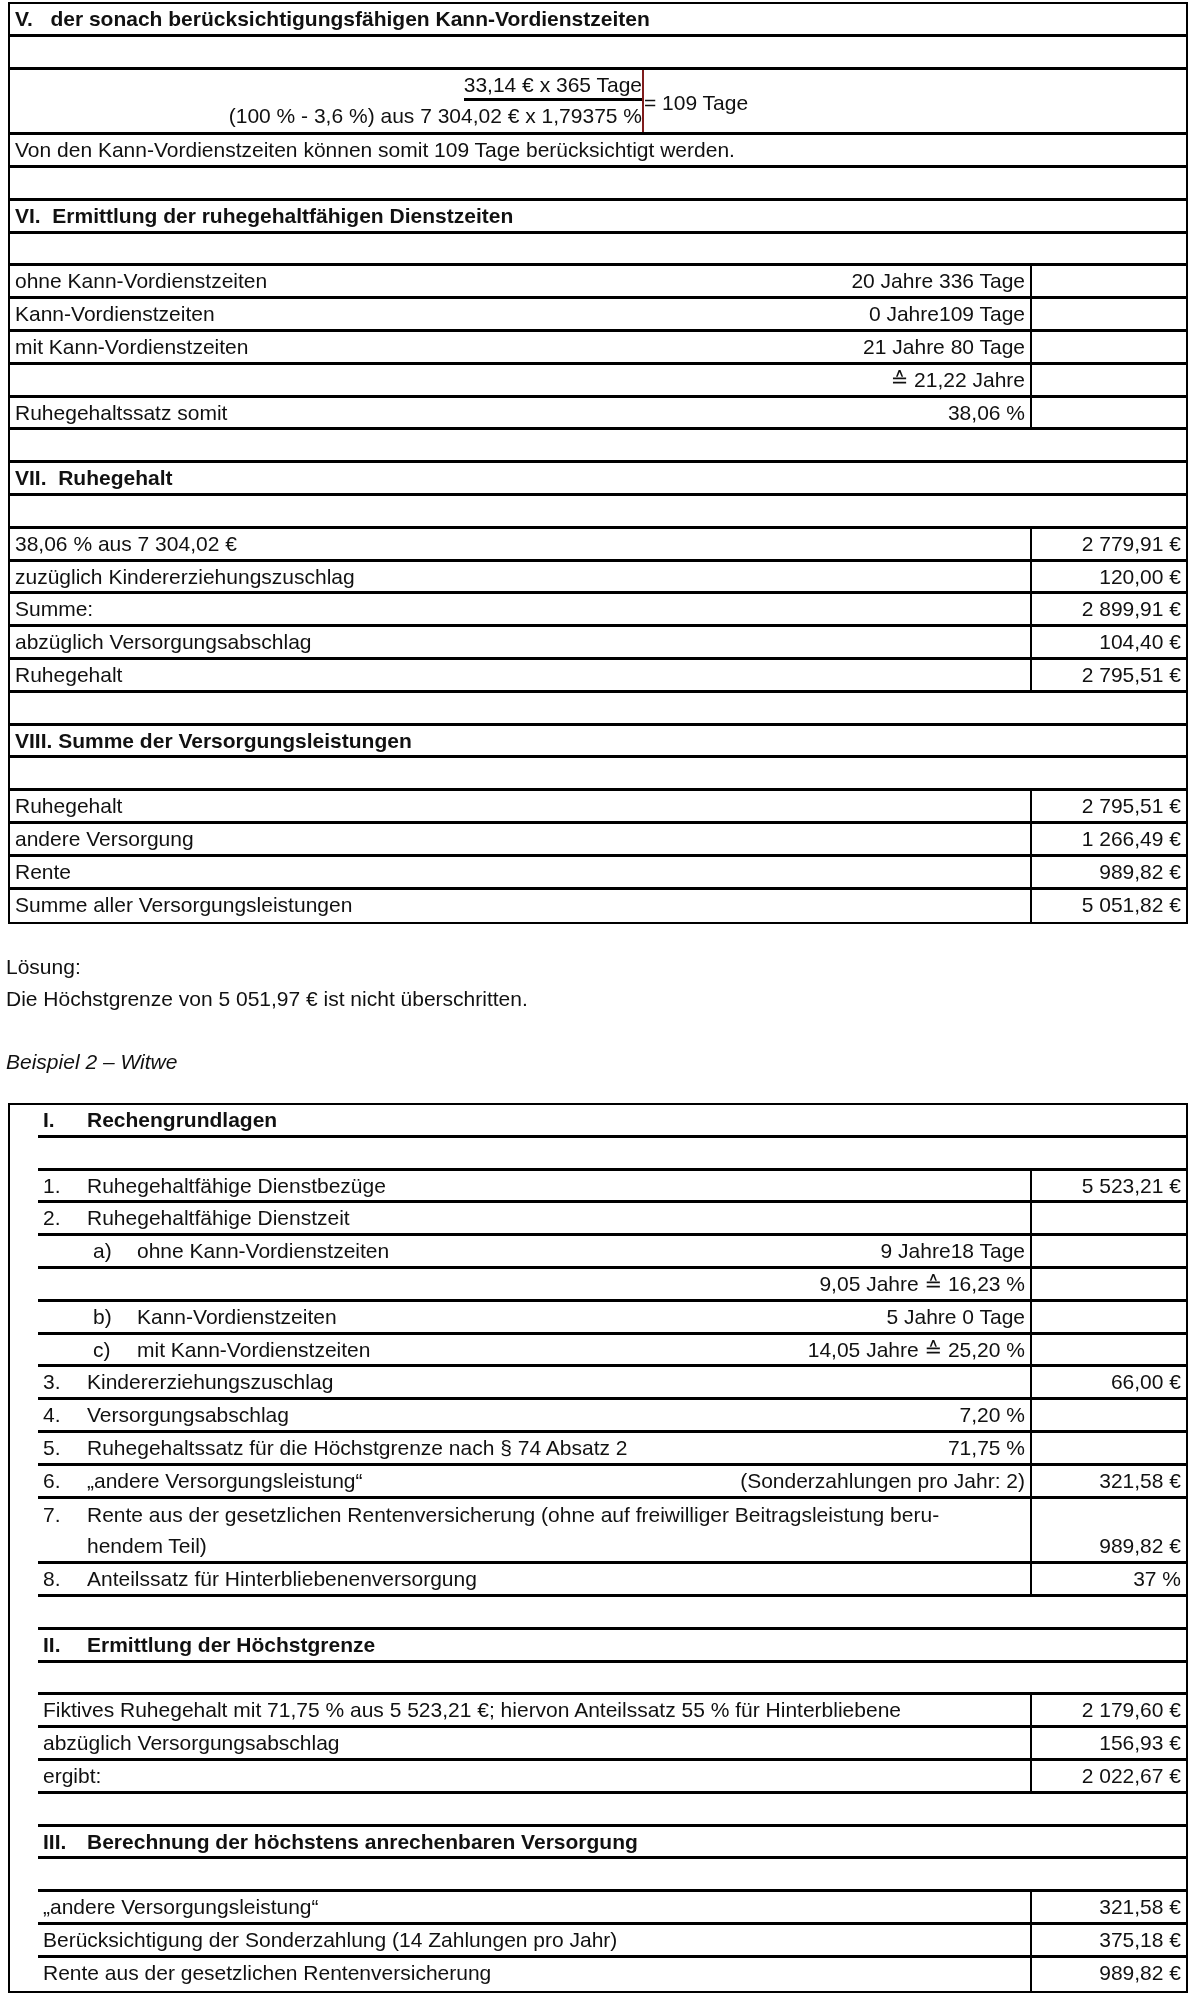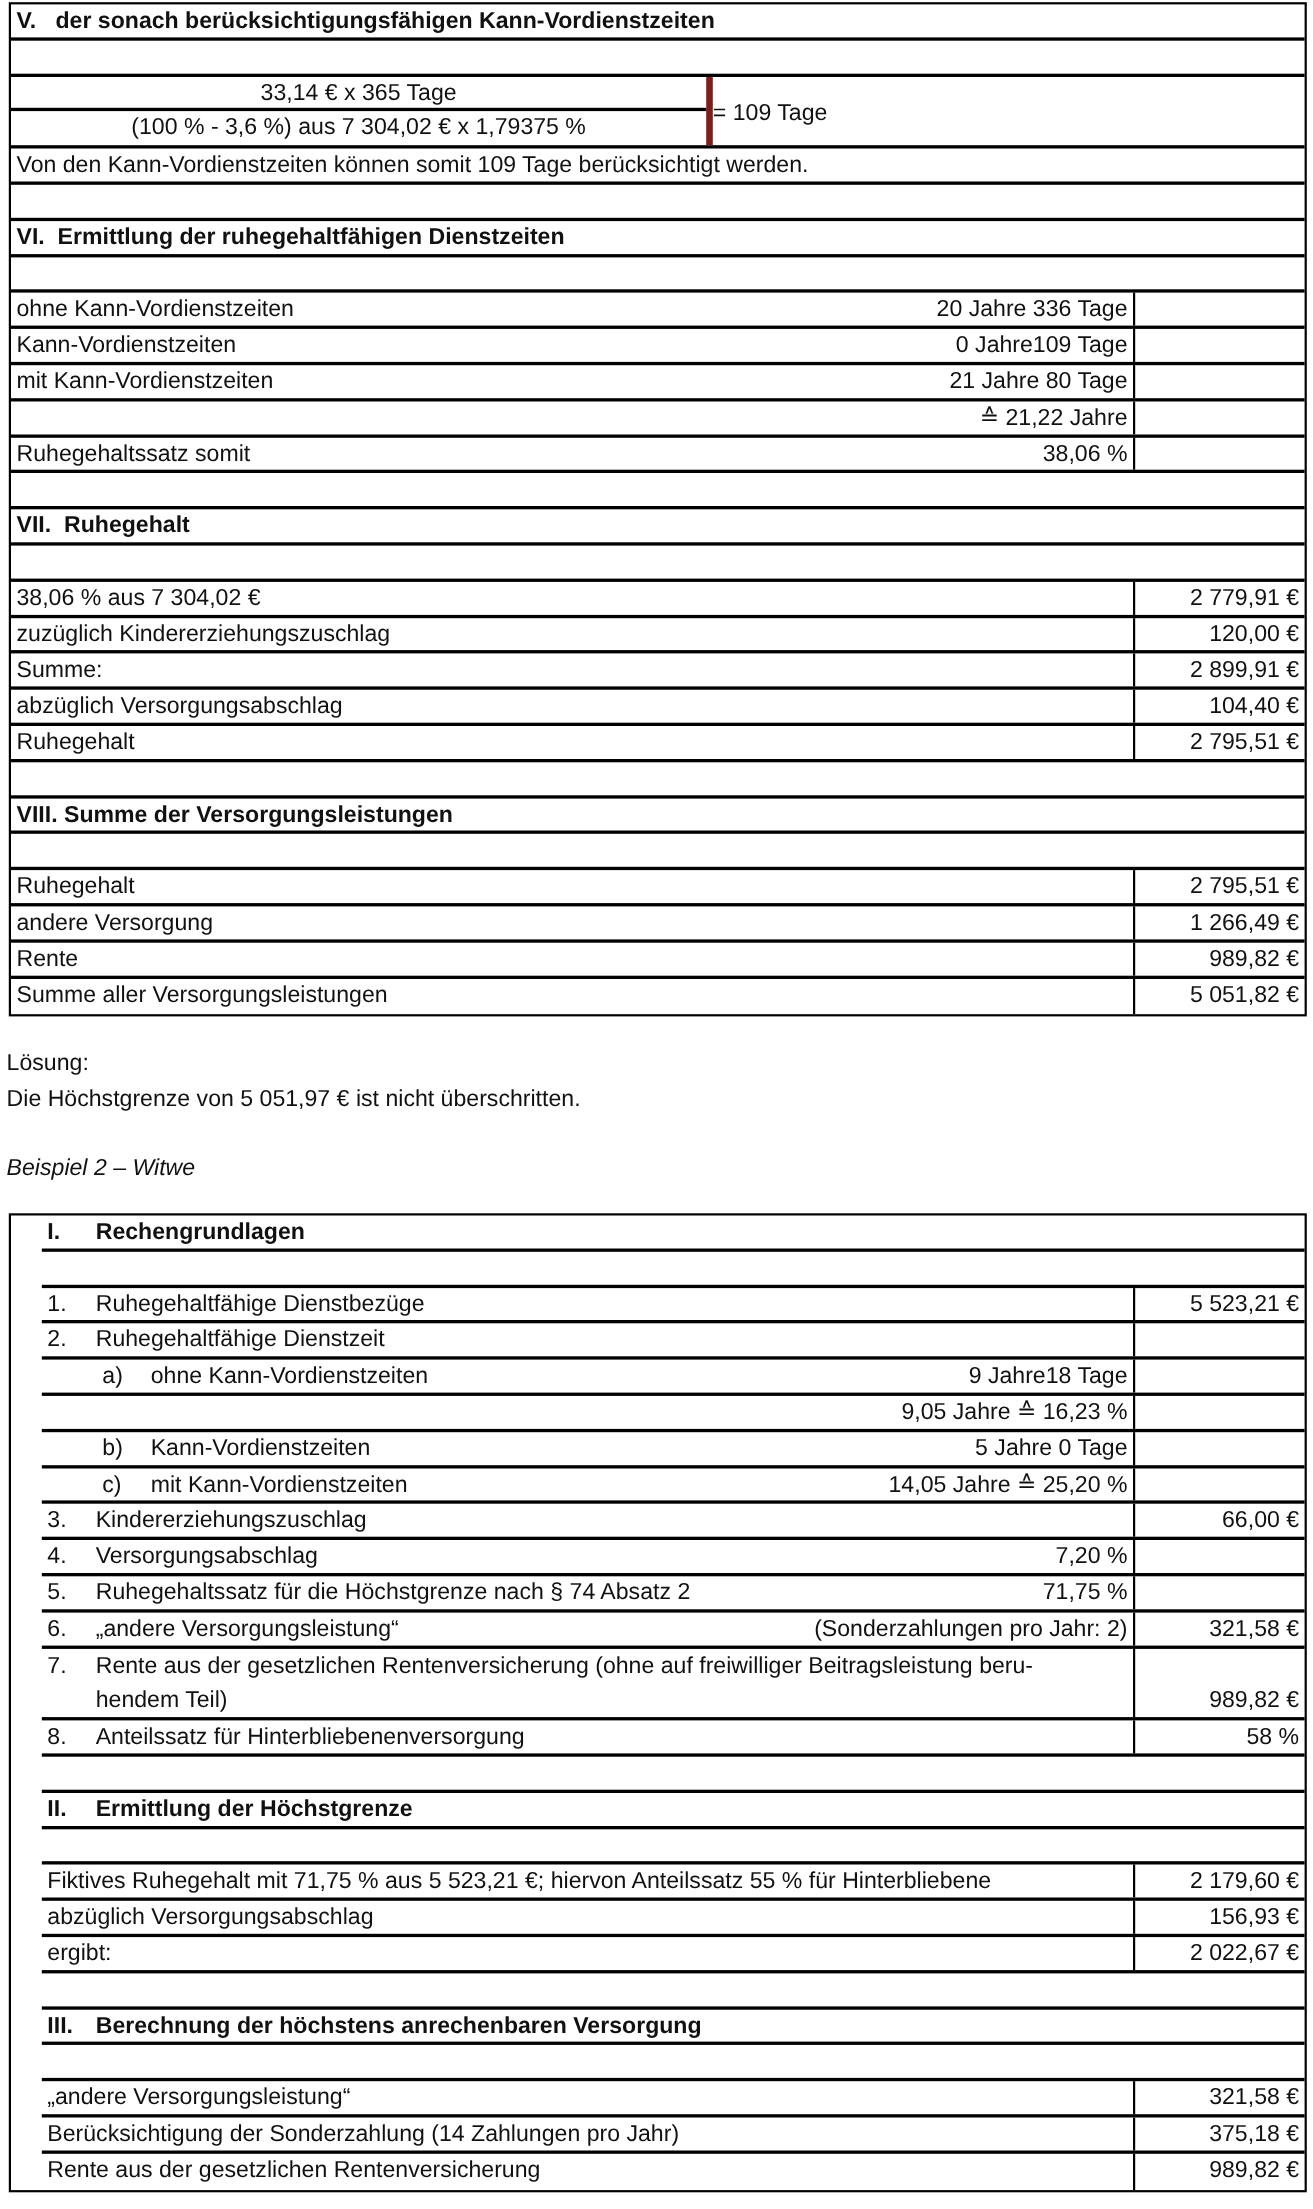--- a/index.html
+++ b/index.html
@@ -18,21 +18,21 @@
   .row:last-child { border-bottom: none; }
   .c { box-sizing: border-box; padding: 0 5px; white-space: nowrap; overflow: hidden; }
   .grow { flex: 1; }
   .val { width: 156px; border-left: 2px solid #000; text-align: right; }
   .mid { text-align: right; }
   .b { font-weight: bold; }
   .num { display: inline-block; width: 44px; }
   .sub { display: inline-block; width: 44px; padding-left: 50px; }
   .plain { position: absolute; left: 6px; }
   .frac { display: flex; height: 65.6px; border-bottom: 3px solid #000; box-sizing: border-box; }
-  .frac-left { width: 632px; border-right: 6px solid #7f1d1d; display: flex; flex-direction: column; }
+  .frac-left { width: 632px; border-right: 2px solid #7f1d1d; display: flex; flex-direction: column; align-items: flex-end; }
   .frac-left div { height: 50%; text-align: center; line-height: 30px; box-sizing: border-box; }
   .frac-left div:first-child { border-bottom: 3px solid #000; }
   .frac-right { flex: 1; line-height: 65px; padding-left: 0; }
   .tall { height: 65.6px; }
   .tall .c { line-height: 31px; }
 </style>
 </head>
 <body>
 
 <div class="tbl" style="top:2px;">
@@ -196,21 +196,21 @@
     <div class="c grow">
       <div><span class="num">7.</span><span>Rente aus der gesetzlichen Rentenversicherung (ohne auf freiwilliger Beitragsleistung beru-</span></div>
       <div><span class="num"></span><span>hendem Teil)</span></div>
     </div>
     <div class="c val" style="display:flex;align-items:flex-end;justify-content:flex-end;">
         <span>989,82 €</span>
       </div>
   </div>
   <div class="row">
       <div class="c grow"><span class="num">8.</span><span>Anteilssatz für Hinterbliebenenversorgung</span></div>
-      <div class="c val">58 %</div>
+      <div class="c val">37 %</div>
     </div>
   <div class="row"></div>
 
   <div class="row">
       <div class="c grow b"><span class="num">II.</span><span>Ermittlung der Höchstgrenze</span></div>
     </div>
   <div class="row"></div>
   <div class="row">
       <div class="c grow">Fiktives Ruhegehalt mit 71,75 % aus 5 523,21 €; hiervon Anteilssatz 55 % für Hinterbliebene</div>
       <div class="c val">2 179,60 €</div>

